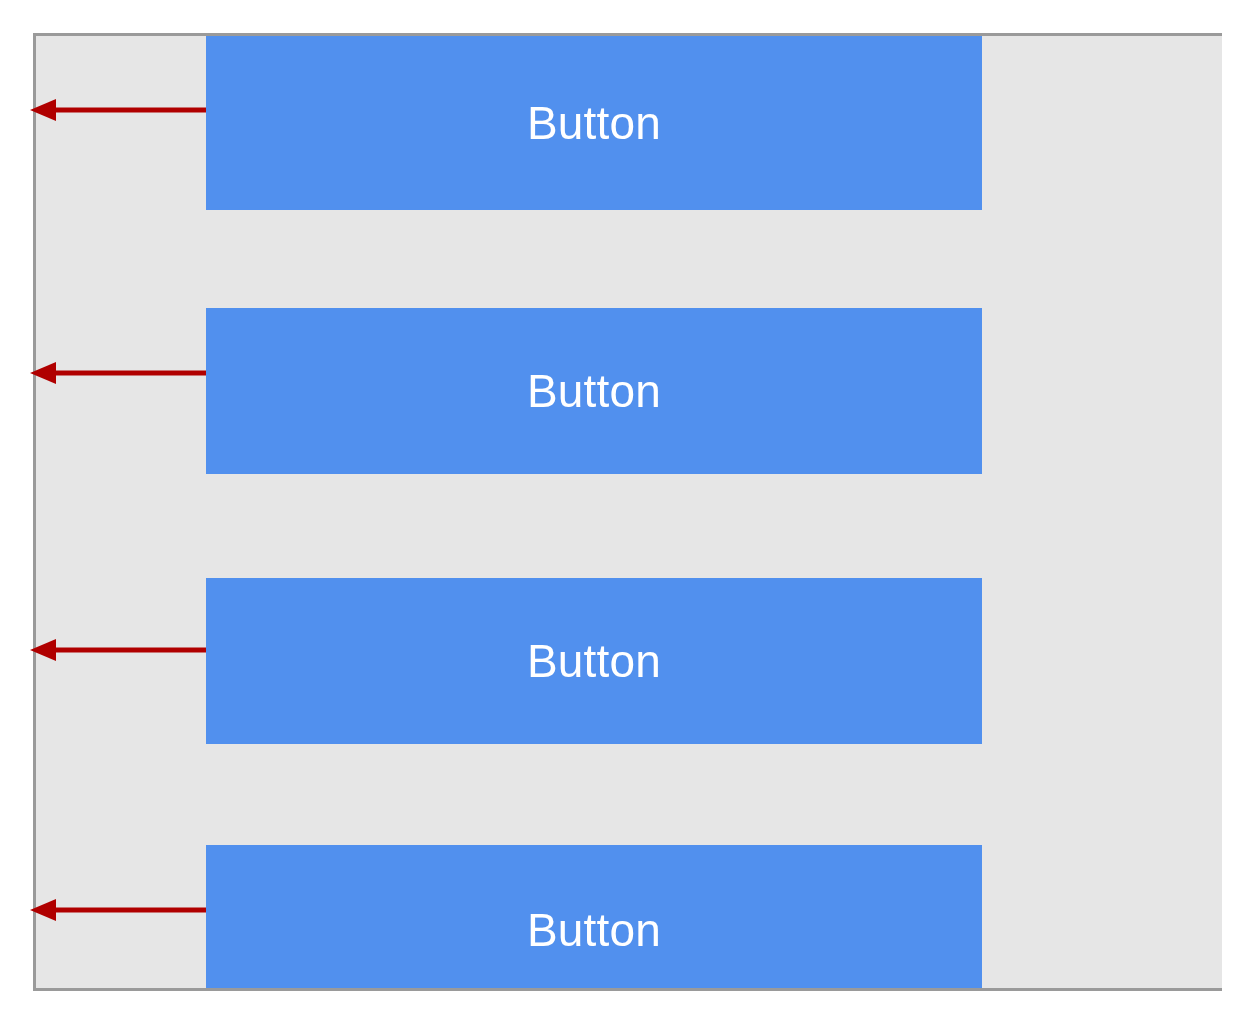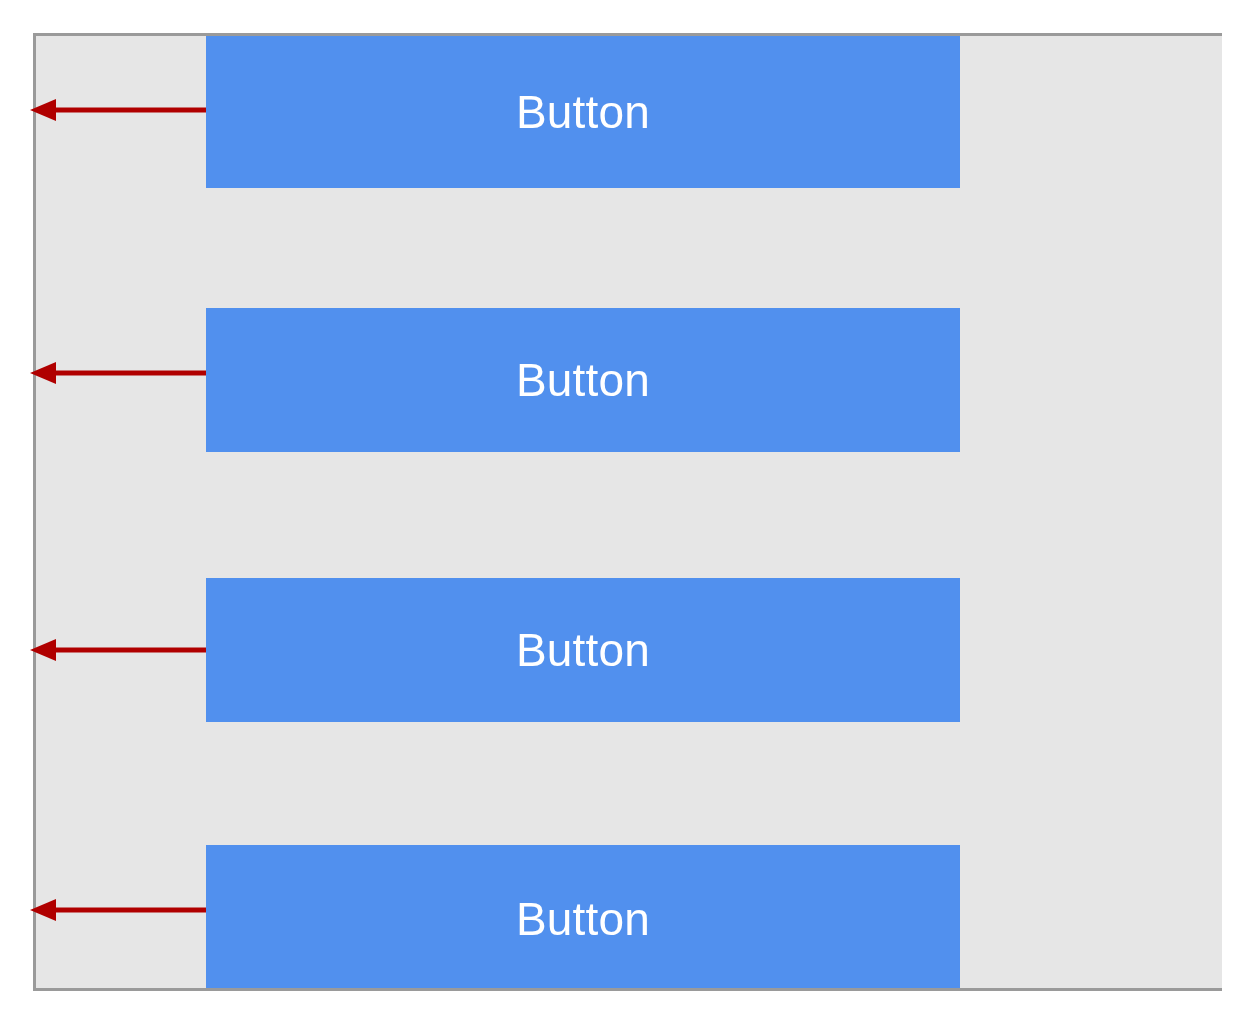--- a/index.html
+++ b/index.html
@@ -44,21 +44,21 @@
 
   
   .btn {
     position: absolute;
     left: 170px;           
     width: 752px;
     background: #5190ee;
     color: #ffffff;
     border: 0;
     outline: 0;
-    padding: 1px;
+    padding: 12px;
     margin: 0;
     display: flex;
     align-items: center;
     justify-content: center;
     font-family: "Liberation Sans", sans-serif;
     font-size: 46px;
     font-weight: 400;
     letter-spacing: 0.2px;
     line-height: 1;
     cursor: pointer;

